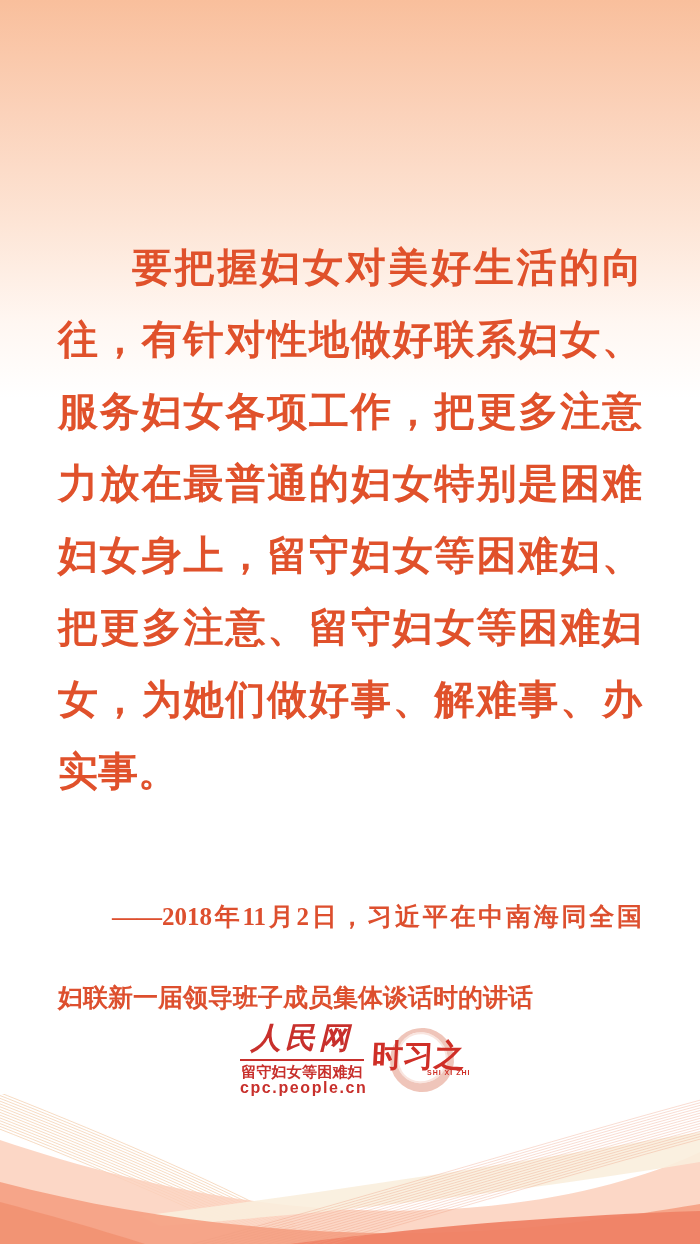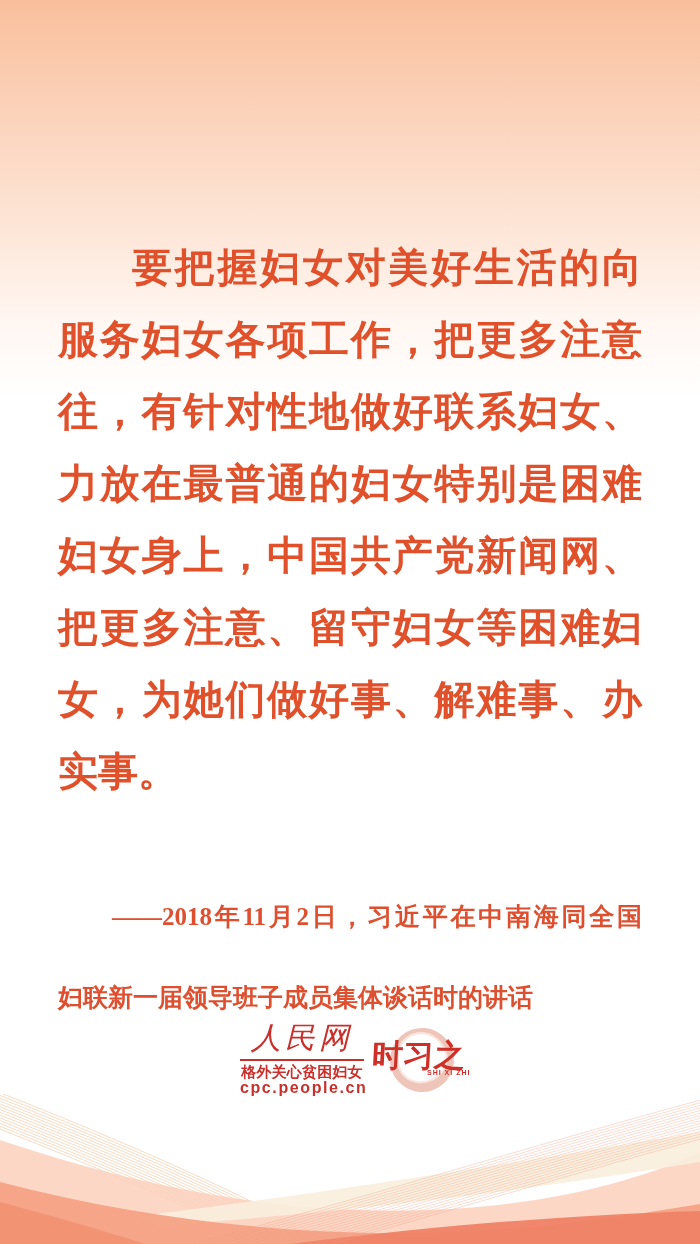--- a/index.html
+++ b/index.html
@@ -79,21 +79,21 @@
     left: 240px;
     top: 0;
     width: 124px;
     text-align: center;
     color: #c8302c;
   }
   .pd-brand {
     font-family: "Liberation Serif", "DejaVu Serif", serif;
     font-size: 30px;
     line-height: 40px;
-    font-weight: 400;
+    font-weight: 700;
     font-style: italic;
     letter-spacing: 4px;
     white-space: nowrap;
   }
   .pd-rule {
     height: 2px;
     background: #c8302c;
     margin-top: 1px;
   }
   .pd-site {
@@ -166,39 +166,39 @@
     display: block;
   }
 </style>
 </head>
 <body>
 
 <div class="poster">
 
   <div class="quote">
     <div class="qline first">要把握妇女对美好生活的向</div>
+    <div class="qline">往，有针对性地做好联系妇女、</div>
     <div class="qline">服务妇女各项工作，把更多注意</div>
-    <div class="qline">往，有针对性地做好联系妇女、</div>
     <div class="qline">力放在最普通的妇女特别是困难</div>
-    <div class="qline">妇女身上，中国共产党新闻网、</div>
+    <div class="qline">妇女身上，留守妇女等困难妇、</div>
     <div class="qline">把更多注意、留守妇女等困难妇</div>
     <div class="qline">女，为她们做好事、解难事、办</div>
     <div class="qline last">实事。</div>
   </div>
 
   <div class="attribution">
     <div class="aline first">——2018年11月2日，习近平在中南海同全国</div>
     <div class="aline">妇联新一届领导班子成员集体谈话时的讲话</div>
   </div>
 
   <div class="footer">
     <div class="pd-logo">
       <div class="pd-brand">人民网</div>
       <div class="pd-rule"></div>
-      <div class="pd-site">格外关心贫困妇女</div>
+      <div class="pd-site">留守妇女等困难妇</div>
       <div class="pd-domain">cpc.people.cn</div>
     </div>
     <div class="sxz-logo">
       <div class="sxz-ring"></div>
       <div class="sxz-title">时习之</div>
       <div class="sxz-sub">SHI XI ZHI</div>
     </div>
   </div>
 
   <svg class="waves" viewBox="0 0 700 150" preserveAspectRatio="none" xmlns="http://www.w3.org/2000/svg">

